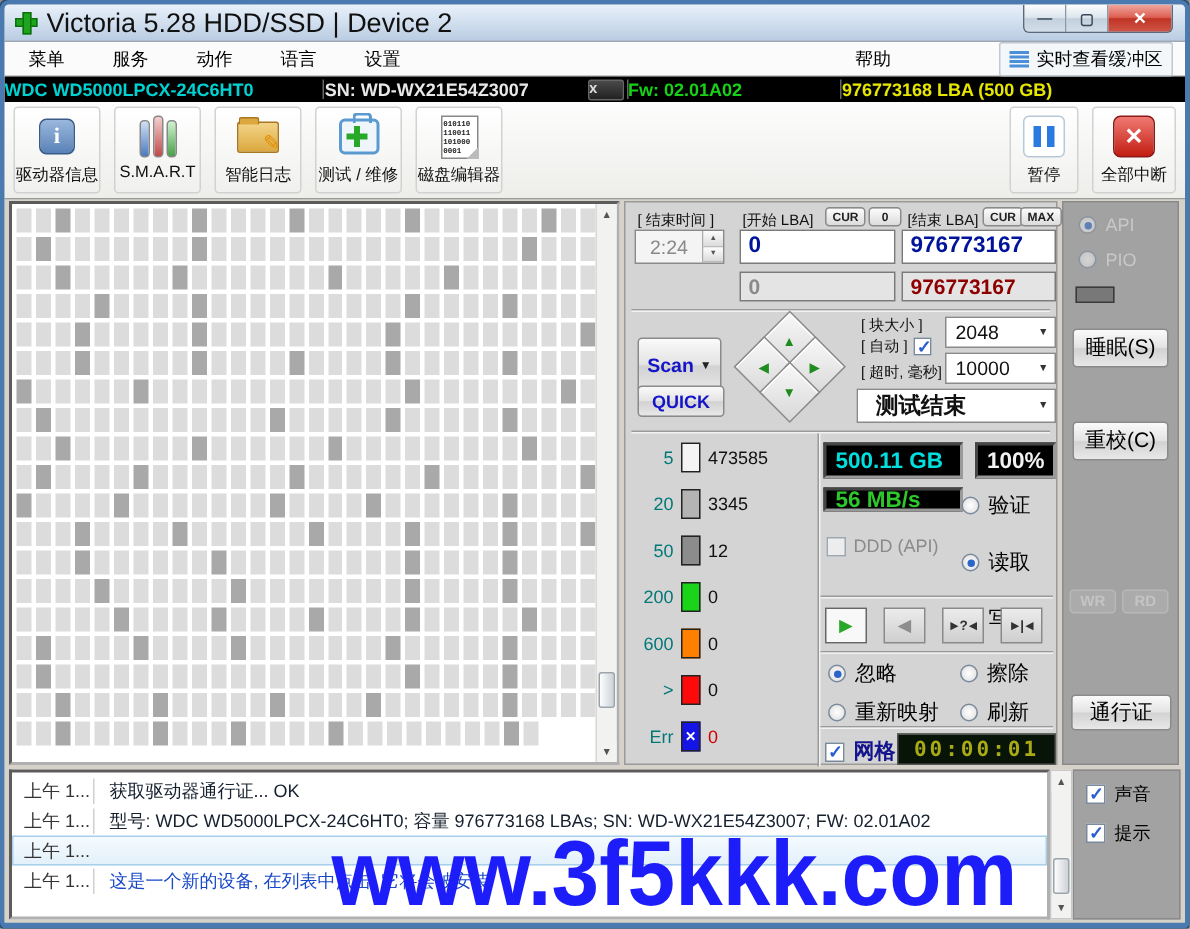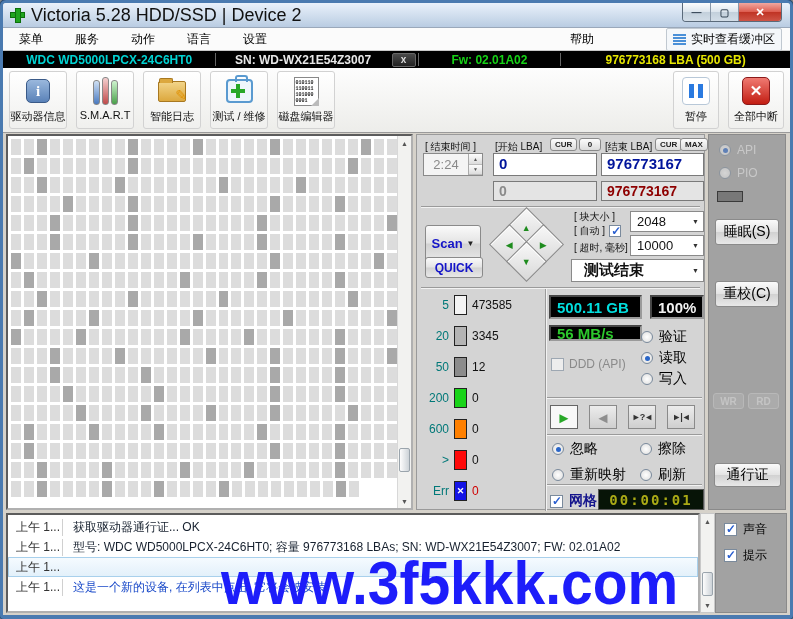--- a/index.html
+++ b/index.html
@@ -31,21 +31,21 @@
     display:flex; align-items:center; font-size:12px; color:#000; padding:0 8px; }
   .menu-item { padding:3px 8px; margin-right:16px; }
   .menu-help { margin-left:auto; padding:3px 8px; }
   .buffer-view { display:flex; align-items:center; gap:5px; margin-left:48px; padding:2px 6px;
     border:1px solid #c0c8d0; border-radius:2px; background:#f4f7fa; }
   .list-icon { width:13px; height:11px; display:flex; flex-direction:column; justify-content:space-between; }
   .list-icon i { height:2px; background:#4a90d8; }
   
   .devicebar { height:17px; background:#000; display:flex; align-items:center;
     font-size:12px; font-weight:bold; }
-  .devseg { text-align:center; white-space:nowrap; overflow:hidden; }
+  .devseg { white-space:nowrap; overflow:hidden; }
   .devsep { width:1px; height:13px; background:#666; }
   .seg-model { flex:0 0 27%; color:#00d2d2; }
   .seg-sn { flex:0 0 22%; color:#e8e8e8; }
   .seg-x { flex:0 0 24px; color:#ddd; background:linear-gradient(#4a4a4a,#222);
     border:1px solid #666; border-radius:2px; height:14px; line-height:12px; font-size:10px; margin:0 2px; }
   .seg-fw { flex:0 0 18%; color:#16d216; }
   .seg-cap { flex:1; color:#e6e600; }
   
   .toolbar { height:65px; background:linear-gradient(#fdfdfd,#ededea);
     border-bottom:1px solid #9a9a9a; display:flex; align-items:center; padding:0 6px; gap:9px; }
@@ -150,21 +150,21 @@
     justify-content:center; color:#fff; font-size:9px; font-weight:bold; }
   .stat-row .sv { font-size:12px; color:#111; }
   .stat-row.err .sv { color:#d00000; }
   .lcd { position:absolute; background:#000; border:2px inset #9a9a9a;
     display:flex; align-items:center; padding:0 6px; font-weight:bold; font-size:15px; }
   .lcd.cyan { color:#00dede; }
   .lcd.white { color:#f2f2f2; justify-content:space-between; }
   .lcd.green { color:#2cc82c; }
   .chk-row { position:absolute; display:flex; align-items:center; gap:5px; font-size:12px; color:#8a8a8a; }
   .rlabel { font-size:14px; color:#000; }
-  .mode-radios { position:absolute; left:224px; top:193px; display:flex; flex-direction:column; gap:3px; }
+  .mode-radios { position:absolute; left:224px; top:193px; display:flex; flex-direction:column; gap:20px; }
   .mr { display:flex; align-items:center; gap:6px; }
   .pbrow { position:absolute; left:133px; top:270px; display:flex; gap:11px; }
   .pbtn { width:28px; height:24px; border:1px solid #8a8a8a; background:linear-gradient(#ececec,#cfcfcf);
     display:flex; align-items:center; justify-content:center; font-size:12px; color:#333; }
   .pbtn.active { background:#f8f8f8; border-color:#666; }
   .pbtn .play { color:#28a828; font-size:15px; line-height:1; }
   .pbtn .back { color:#8e8e8e; font-size:15px; line-height:1; }
   .pbtn .tiny { font-size:9px; font-weight:bold; letter-spacing:-1px; white-space:nowrap; }
   .action-radios { position:absolute; left:135px; top:305px; width:150px;
     display:grid; grid-template-columns:88px auto; row-gap:8px; }

